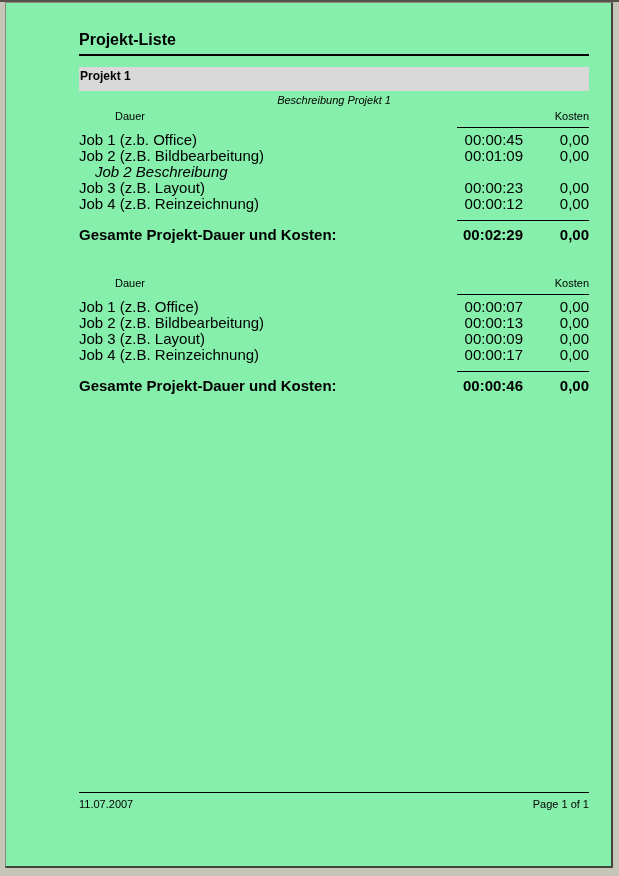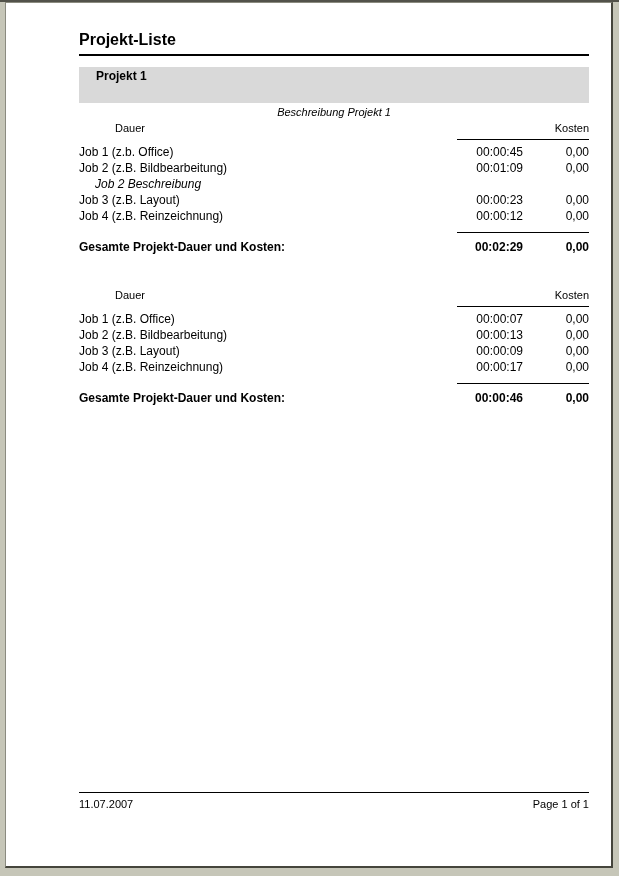--- a/index.html
+++ b/index.html
@@ -15,21 +15,21 @@
     font-family:"Liberation Sans", sans-serif;
     color:#000;
     overflow:hidden;
   }
   .window-top-edge{
     position:absolute;left:0;top:0;width:100%;height:2px;
     background:#52524a;
   }
   .page{
     position:absolute;left:5px;top:2px;right:6px;bottom:8px;
-    background:#ffffff;
+    background:#86efac;
     border:1px solid #8b8b80;
     border-right:2px solid #45453c;
     border-bottom:2px solid #45453c;
     box-sizing:border-box;
   }
   .content{
     padding:28px 22px 0 73px;
   }
   h1.report-title{
     margin:0;
@@ -39,23 +39,23 @@
   }
   .title-rule{
     margin-top:5px;
     border-top:2px solid var(--rule);
     height:0;
   }
   .project{margin-top:11px;}
   .project + .project{margin-top:34px;}
   .section-bar{
     background:var(--section-bar);
-    height:36px;
+    height:24px;
     line-height:18px;
-    padding-left:17px;
+    padding-left:1px;
     font-size:12px;
     font-weight:bold;
   }
   .project-desc{
     margin-top:3px;
     font-size:11px;
     font-style:italic;
     line-height:13px;
     text-align:center;
   }
@@ -78,21 +78,21 @@
     width:132px;
     border-top:1px solid var(--rule);
     height:0;
   }
   .jobs{margin-top:4px;}
   .row{
     display:flex;
     align-items:baseline;
     height:16px;
     line-height:16px;
-    font-size:12px;
+    font-size:15px;
   }
   .row .label{flex:1;}
   .desc-row .label{font-style:italic;margin-left:16px;}
   .total-rule{margin-top:8px;}
   .total-row{
     margin-top:6px;
     font-weight:bold;
     align-items:flex-end;
   }
   .footer{

